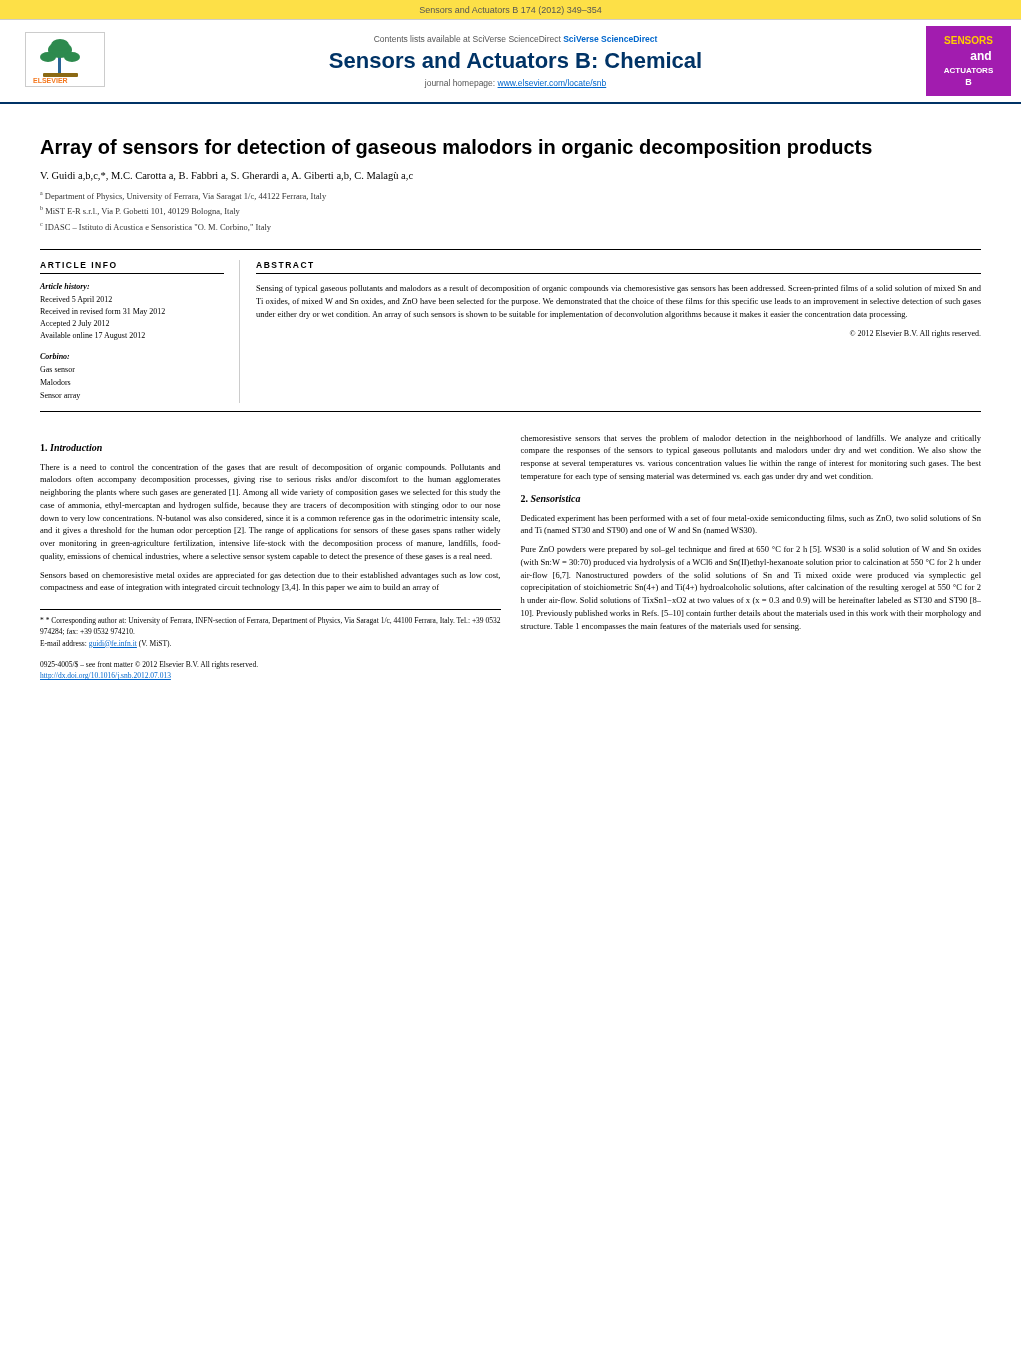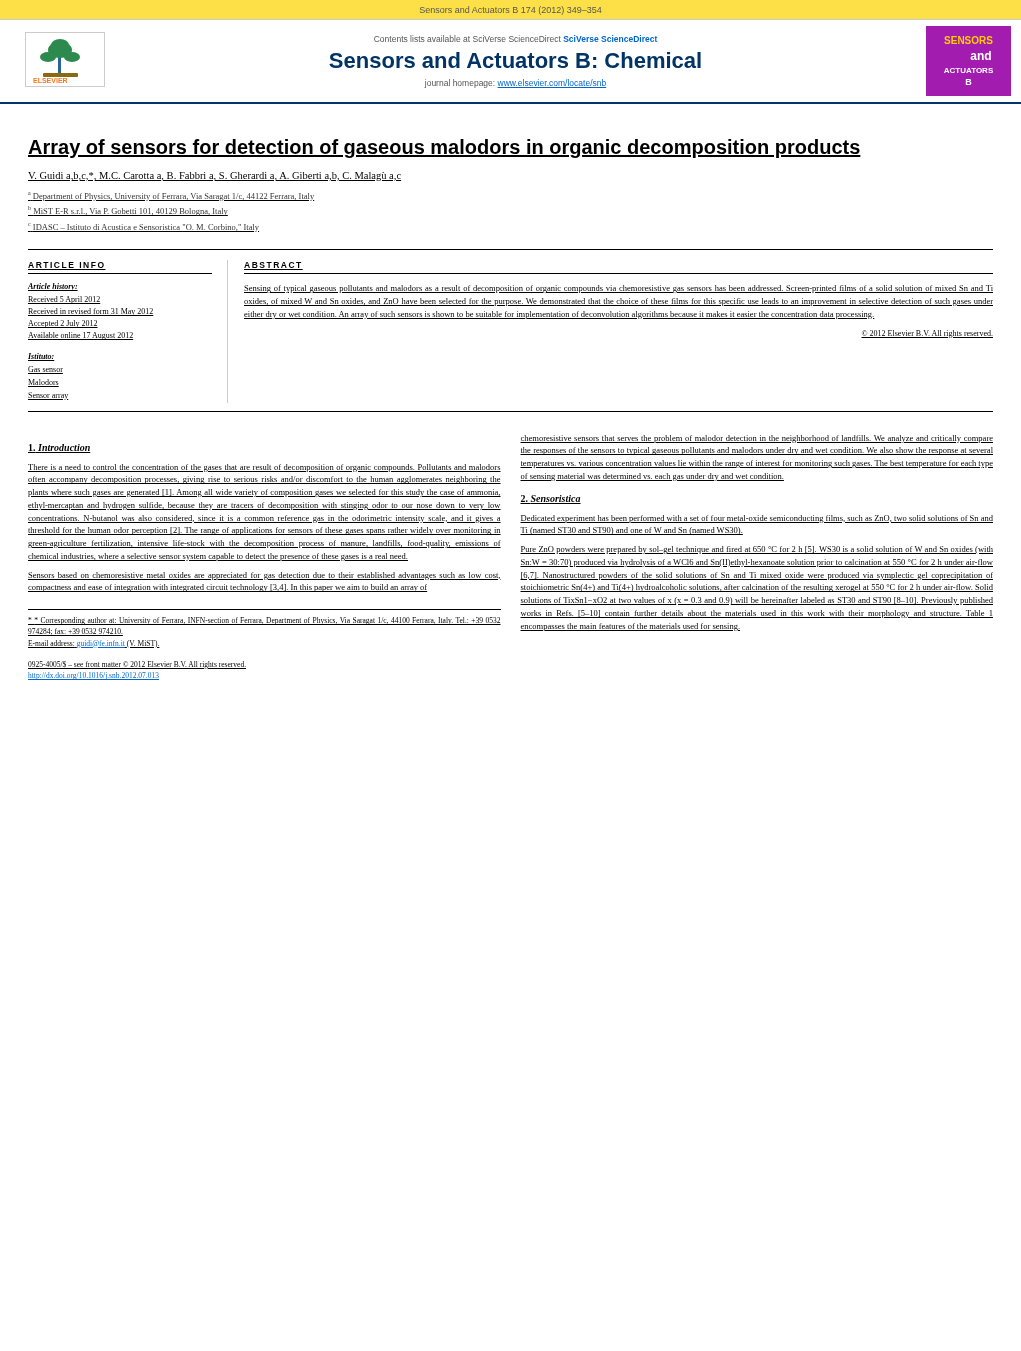--- a/index.html
+++ b/index.html
@@ -101,22 +101,21 @@
       font-size: 10px;
       color: #ffcc00;
     }
     .sensors-badge .badge-and {
       font-size: 12px;
       margin-left: 25px;
     }
 
     
     .main-content {
-      padding: 15px 28px;
-      text-decoration: underline;
+      padding: 15px 40px;
     }
 
     .paper-title {
       font-size: 20px;
       font-weight: bold;
       font-family: Arial, sans-serif;
       color: #000;
       margin: 15px 0 10px 0;
       line-height: 1.3;
     }
@@ -341,21 +340,21 @@
 
     <div class="article-info">
       <h3>ARTICLE INFO</h3>
 
       <div class="info-section-title">Article history:</div>
       <div class="info-text">Received 5 April 2012</div>
       <div class="info-text">Received in revised form 31 May 2012</div>
       <div class="info-text">Accepted 2 July 2012</div>
       <div class="info-text">Available online 17 August 2012</div>
 
-      <div class="keywords-title">Istituto:</div>
+      <div class="keywords-title">Corbino:</div>
       <div class="keywords-list">
         <div>Gas sensor</div>
         <div>Malodors</div>
         <div>Sensor array</div>
       </div>
     </div>
 
     <div class="abstract-col">
       <h3>ABSTRACT</h3>
       <p class="abstract-text">Sensing of typical gaseous pollutants and malodors as a result of decomposition of organic compounds via chemoresistive gas sensors has been addressed. Screen-printed films of a solid solution of mixed Sn and Ti oxides, of mixed W and Sn oxides, and ZnO have been selected for the purpose. We demonstrated that the choice of these films for this specific use leads to an improvement in selective detection of such gases under either dry or wet condition. An array of such sensors is shown to be suitable for implementation of deconvolution algorithms because it makes it easier the concentration data processing.</p>

